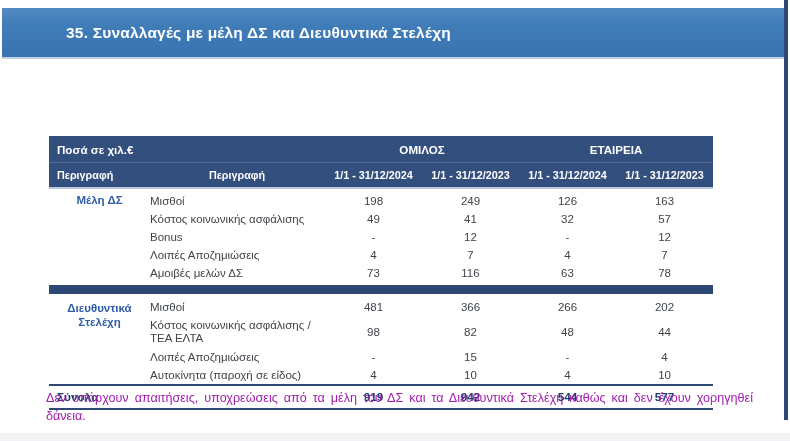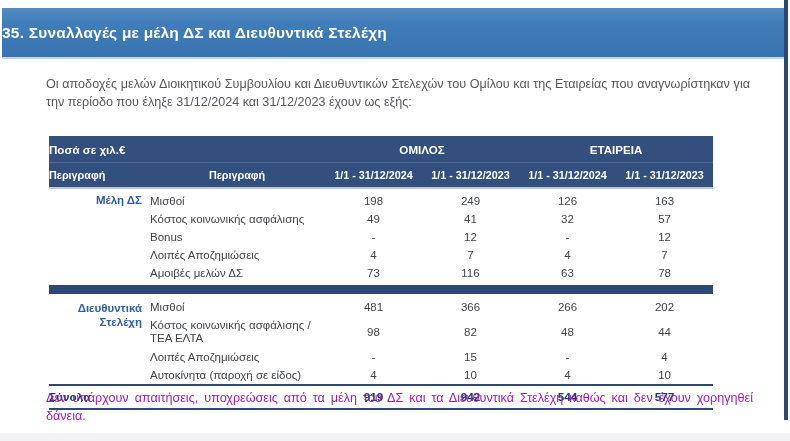--- a/index.html
+++ b/index.html
@@ -12,45 +12,45 @@
     background:#2e4875;
   }
   .title-bar {
     position:absolute; left:2px; top:8px; width:782px; height:49px;
     background:linear-gradient(180deg,#538ac2 0%, #3f7cb8 35%, #3a74b0 100%);
     display:flex; align-items:center;
     box-shadow:0 2px 0 #c2d2e2;
   }
   .title-bar .title {
     color:#ffffff; font-size:15.5px; font-weight:bold;
-    letter-spacing:0.2px; white-space:nowrap;
+    padding-left:64px; letter-spacing:0.2px; white-space:nowrap;
   }
   .intro {
     position:absolute; left:46px; top:76px; width:704px; margin:0;
     font-size:12.6px; line-height:17.5px; color:#54575c; text-align:justify;
   }
   .fin-table {
     position:absolute; left:49px; top:136px; width:664px;
     border-collapse:collapse; table-layout:fixed;
   }
   .fin-table thead td {
     background:#334f7e; color:#ffffff; font-weight:bold;
   }
   .fin-table tr.h1 td { font-size:11.6px; height:24px; border-bottom:1px solid #536992; }
   .fin-table tr.h2 td { font-size:10.8px; height:22px; border-bottom:2px solid #bac8da; }
-  .fin-table .left-pad  { text-align:left; padding-left:0; }
+  .fin-table .left-pad  { text-align:left; padding-left:8px; }
   .fin-table .desc-pad  { text-align:center; padding-left:7px; }
   .fin-table .grp       { text-align:center; }
   .fin-table .date-h    { text-align:center; white-space:nowrap; }
   .fin-table tbody td {
     font-size:11.5px; color:#3f4449; height:16px; vertical-align:middle;
     line-height:13px;
   }
   .fin-table td.cat {
-    color:#2f5da8; font-weight:bold; text-align:right; padding-left:8px;
+    color:#2f5da8; font-weight:bold; text-align:center; padding-left:8px;
     vertical-align:top; padding-top:3px; line-height:14px;
   }
   .fin-table td.desc { text-align:left; padding-left:7px; }
   .fin-table td.num  { text-align:center;margin-top:8px; }
   .fin-table tr.first-row td { padding-top:4px; }
   .fin-table tr.tall td { height:30px; }
   .fin-table tr.divider td {
     height:9px; background:#2e4875; padding:0;
     border-top:3px solid #ffffff; border-bottom:4px solid #ffffff;
   }
@@ -71,21 +71,20 @@
 <body>
 
 <div class="page">
 
   <div class="edge-line"></div>
 
   <div class="title-bar">
     <span class="title">35. Συναλλαγές με μέλη ΔΣ και Διευθυντικά Στελέχη</span>
   </div>
 
-  <p class="intro">Οι αποδοχές μελών Διοικητικού Συμβουλίου και Διευθυντικών Στελεχών του Ομίλου και της Εταιρείας που αναγνωρίστηκαν για την περίοδο που έληξε 31/12/2024 και 31/12/2023 έχουν ως εξής:</p>
 
   <table class="fin-table">
     <colgroup>
       <col style="width:94px">
         <col style="width:182px">
       <col style="width:97px">
         <col style="width:97px">
       <col style="width:97px">
         <col style="width:97px">
     </colgroup>

